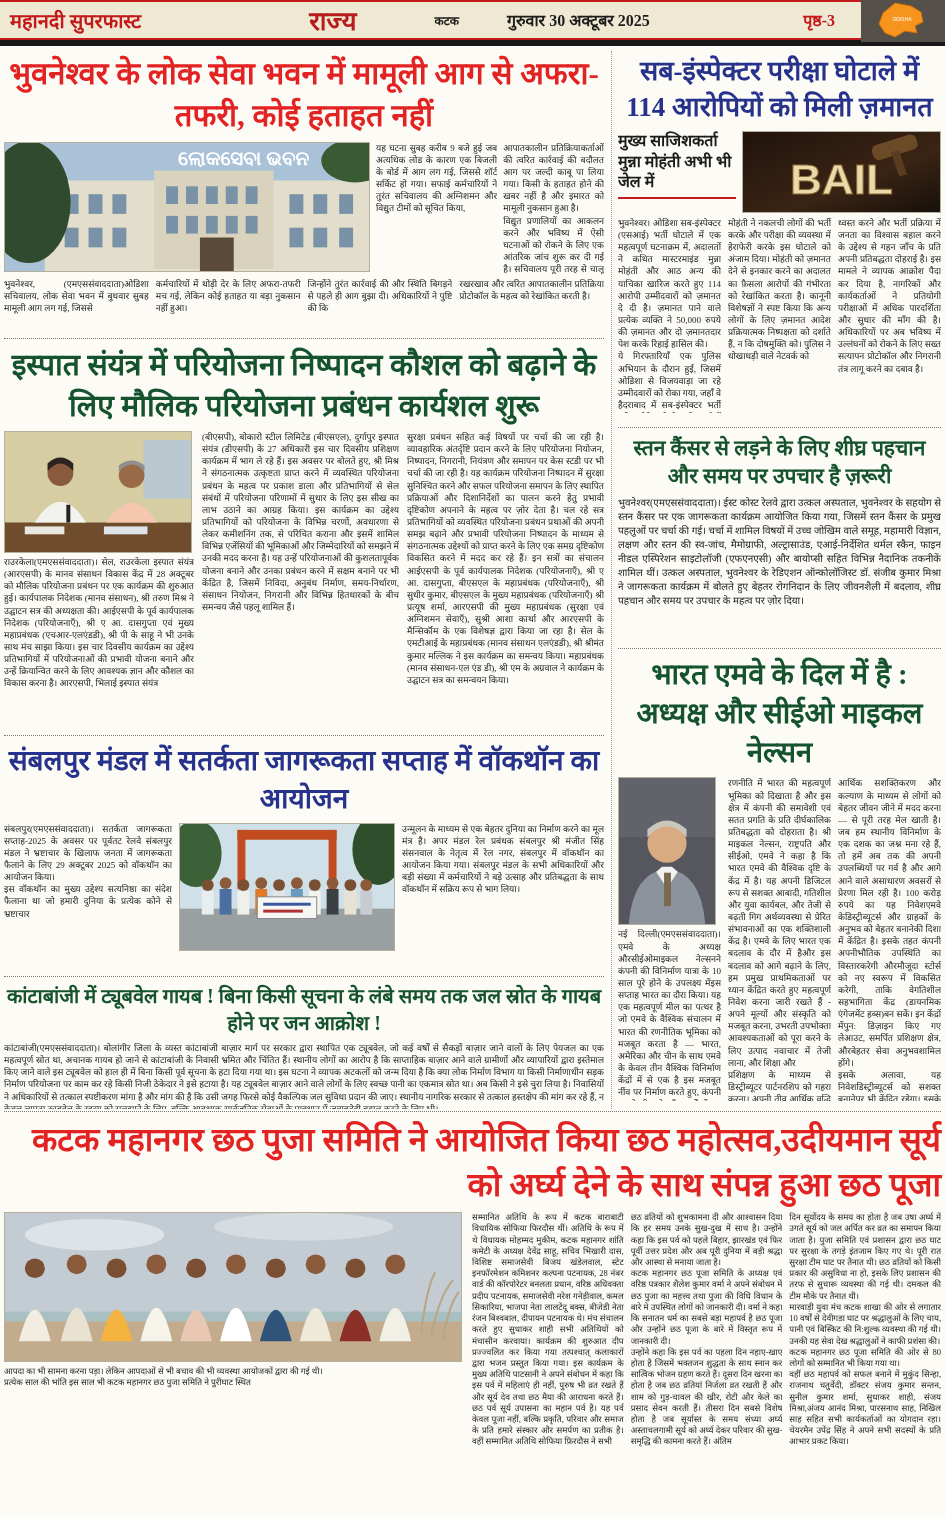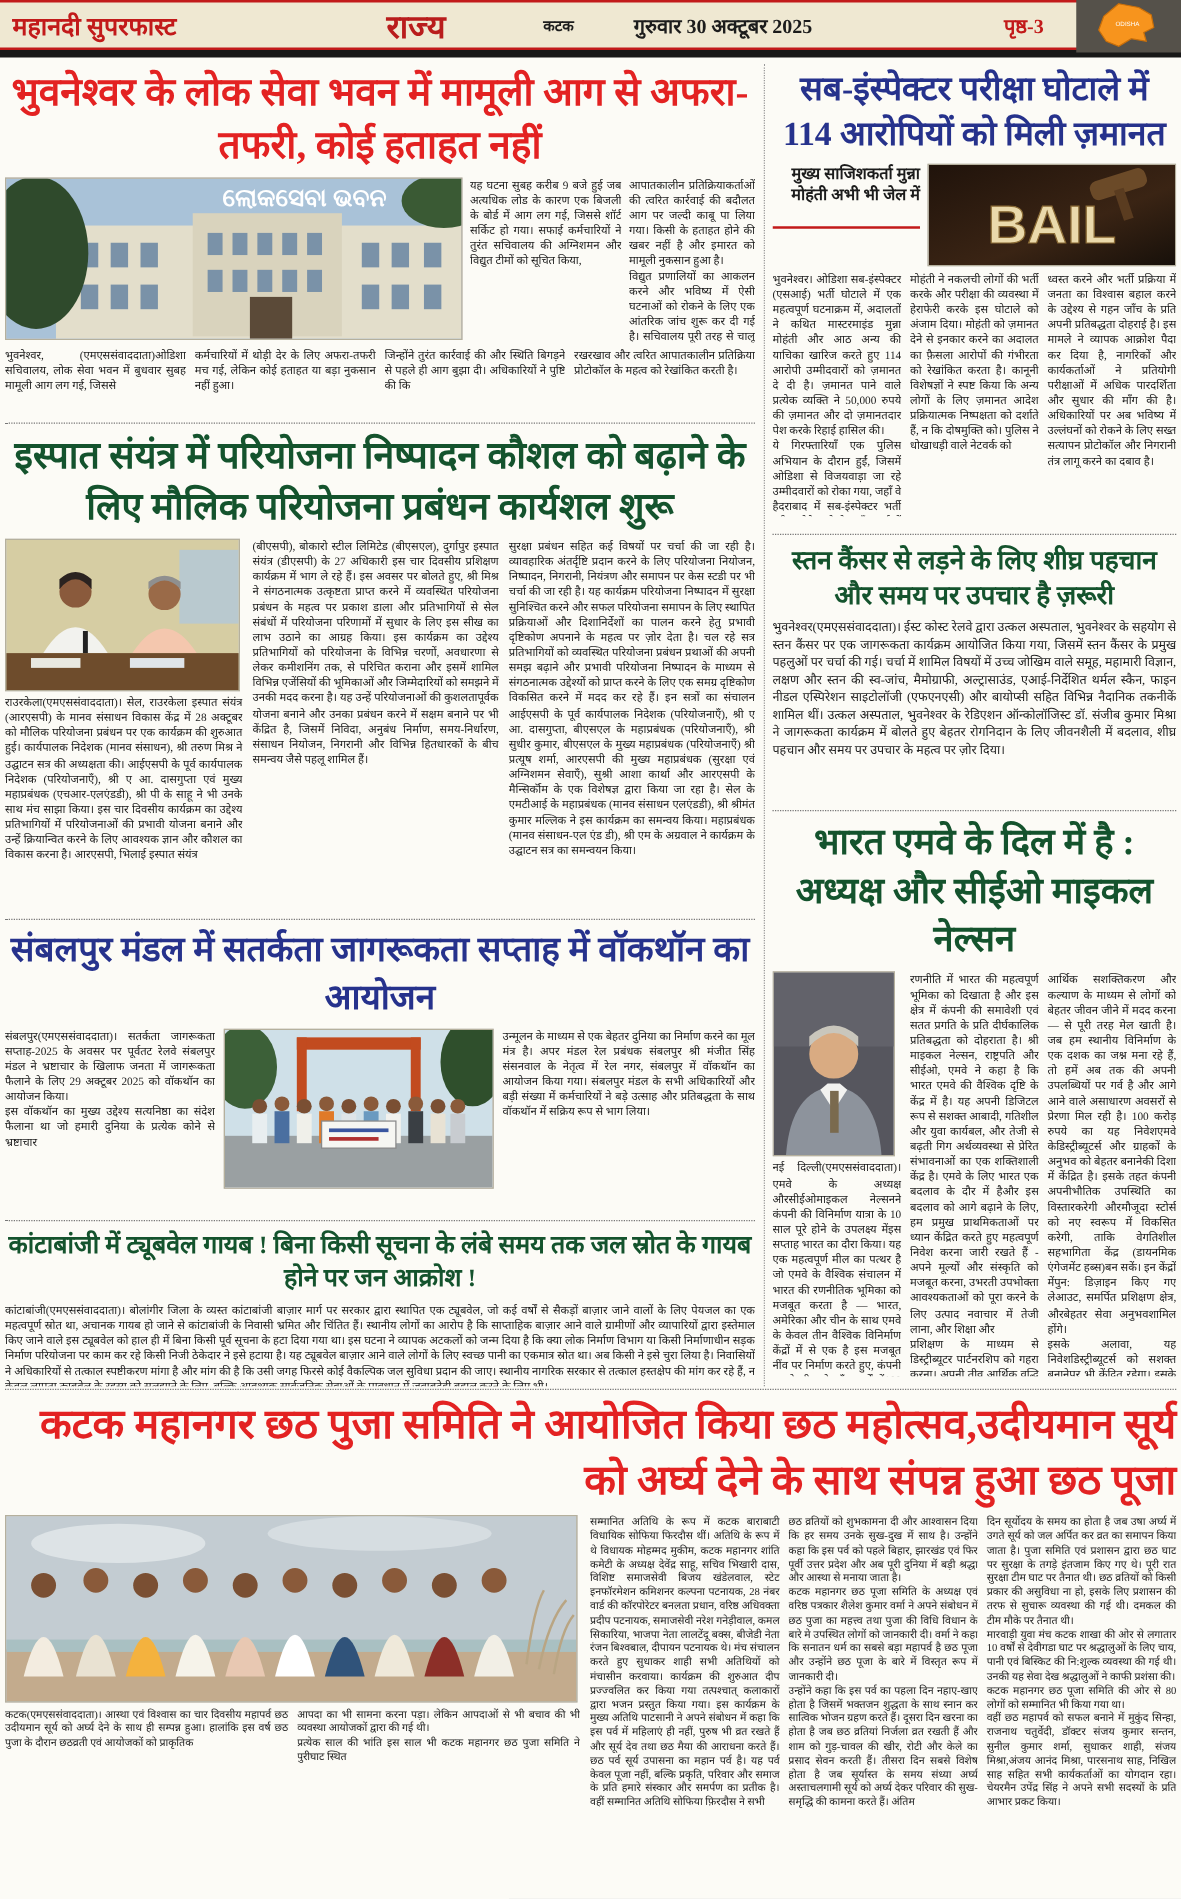--- a/index.html
+++ b/index.html
@@ -33,21 +33,21 @@
   .cols>div{flex:1;min-width:0;}
   .photo{display:block;border:1px solid #b5b09d;background:#ccc;}
 
   
   .fire-top{display:flex;gap:6px;height:132px;margin-bottom:4px;}
   .fire-side{flex:1;display:flex;gap:6px;min-width:0;}
   .fire-bottom{height:54px;}
 
   
   .si-sub{display:flex;gap:6px;align-items:flex-start;margin-bottom:4px;}
-  .si-subhead{width:118px;flex:none;font-weight:bold;font-size:13px;line-height:1.3;text-align:right;border-bottom:2px solid #c21a1a;padding-bottom:16px;}
+  .si-subhead{width:118px;flex:none;font-weight:bold;font-size:16px;line-height:1.3;text-align:left;border-bottom:2px solid #c21a1a;padding-bottom:4px;}
   .si-cols{height:196px;}
 
   
   .steel-body{display:flex;gap:8px;height:288px;}
   .steel-c1{width:190px;flex:none;}
 
   
   .cancer-body{font-size:10px;line-height:1.4;}
 
   
@@ -320,21 +320,20 @@
             <circle cx="392" cy="52" r="10" fill="#8a5a3a"></circle>
               <path d="M376,130 q16,-68 32,0 Z" fill="#f2efe6"></path>
           </g>
           <g stroke="#b9a583" stroke-width="2" fill="none">
             <path d="M418,120 q6,-46 14,-60"></path>
               <path d="M428,124 q8,-40 22,-56"></path>
               <path d="M440,128 q6,-36 16,-48"></path>
           </g>
         </svg>
         <div class="chhath-minicols">
-          <div class="bodytext">कटक(एमएससंवाददाता)। आस्था एवं विश्वास का चार दिवसीय महापर्व छठ उदीयमान सूर्य को अर्घ्य देने के साथ ही सम्पन्न हुआ। हालांकि इस वर्ष छठ पुजा के दौरान छठव्रती एवं आयोजकों को प्राकृतिक</div>
           <div class="bodytext">आपदा का भी सामना करना पड़ा। लेकिन आपदाओं से भी बचाव की भी व्यवस्था आयोजकों द्वारा की गई थी।
 प्रत्येक साल की भांति इस साल भी कटक महानगर छठ पुजा समिति ने पुरीघाट स्थित</div>
         </div>
       </div>
       <div class="chhath-right">
         <div class="bodytext">सम्मानित अतिथि के रूप में कटक बाराबाटी विधायिक सोफिया फिरदौस थीं। अतिथि के रूप में थे विधायक मोहम्मद मुकीम, कटक महानगर शांति कमेटी के अध्यक्ष देवेंद्र साहू, सचिव भिखारी दास, विशिष्ट समाजसेवी बिजय खंडेलवाल, स्टेट इनफॉरमेशन कमिशनर कल्पना पटनायक, 28 नंबर वार्ड की कॉरपोरेटर बनलता प्रधान, वरिष्ठ अधिवक्ता प्रदीप पटनायक, समाजसेवी नरेश गनेड़ीवाल, कमल सिकारिया, भाजपा नेता लालटेंदू बक्स, बीजेडी नेता रंजन बिश्वबाल, दीपायन पटनायक थे। मंच संचालन करते हुए सुधाकर शाही सभी अतिथियों को मंचासीन करवाया। कार्यक्रम की शुरुआत दीप प्रज्ज्वलित कर किया गया तत्पश्चात् कलाकारों द्वारा भजन प्रस्तुत किया गया। इस कार्यक्रम के मुख्य अतिथि पाटसानी ने अपने संबोधन में कहा कि इस पर्व में महिलाएं ही नहीं, पुरुष भी व्रत रखते हैं और सूर्य देव तथा छठ मैया की आराधना करते हैं। छठ पर्व सूर्य उपासना का महान पर्व है। यह पर्व केवल पूजा नहीं, बल्कि प्रकृति, परिवार और समाज के प्रति हमारे संस्कार और समर्पण का प्रतीक है। वहीं सम्मानित अतिथि सोफिया फ़िरदौस ने सभी</div>
         <div class="bodytext">छठ व्रतियों को शुभकामना दी और आश्वासन दिया कि हर समय उनके सुख-दुख में साथ है। उन्होंने कहा कि इस पर्व को पहले बिहार, झारखंड एवं फिर पूर्वी उत्तर प्रदेश और अब पूरी दुनिया में बड़ी श्रद्धा और आस्था से मनाया जाता है।
 कटक महानगर छठ पूजा समिति के अध्यक्ष एवं वरिष्ठ पत्रकार शैलेश कुमार वर्मा ने अपने संबोधन में छठ पुजा का महत्त्व तथा पुजा की विधि विधान के बारे मे उपस्थित लोगों को जानकारी दी। वर्मा ने कहा कि सनातन धर्म का सबसे बड़ा महापर्व है छठ पूजा और उन्होंने छठ पूजा के बारे में विस्तृत रूप में जानकारी दी।
 उन्होंने कहा कि इस पर्व का पहला दिन नहाए-खाए होता है जिसमें भक्तजन शुद्धता के साथ स्नान कर सात्विक भोजन ग्रहण करते हैं। दूसरा दिन खरना का होता है जब छठ व्रतियां निर्जला व्रत रखती हैं और शाम को गुड़-चावल की खीर, रोटी और केले का प्रसाद सेवन करती हैं। तीसरा दिन सबसे विशेष होता है जब सूर्यास्त के समय संध्या अर्घ्य अस्ताचलगामी सूर्य को अर्घ्य देकर परिवार की सुख-समृद्धि की कामना करते हैं। अंतिम</div>
         <div class="bodytext">दिन सूर्योदय के समय का होता है जब उषा अर्घ्य में उगते सूर्य को जल अर्पित कर व्रत का समापन किया जाता है। पुजा समिति एवं प्रशासन द्वारा छठ घाट पर सुरक्षा के तगड़े इंतजाम किए गए थे। पूरी रात सुरक्षा टीम घाट पर तैनात थी। छठ व्रतियों को किसी प्रकार की असुविधा ना हो, इसके लिए प्रशासन की तरफ से सुचारू व्यवस्था की गई थी। दमकल की टीम मौके पर तैनात थी।

